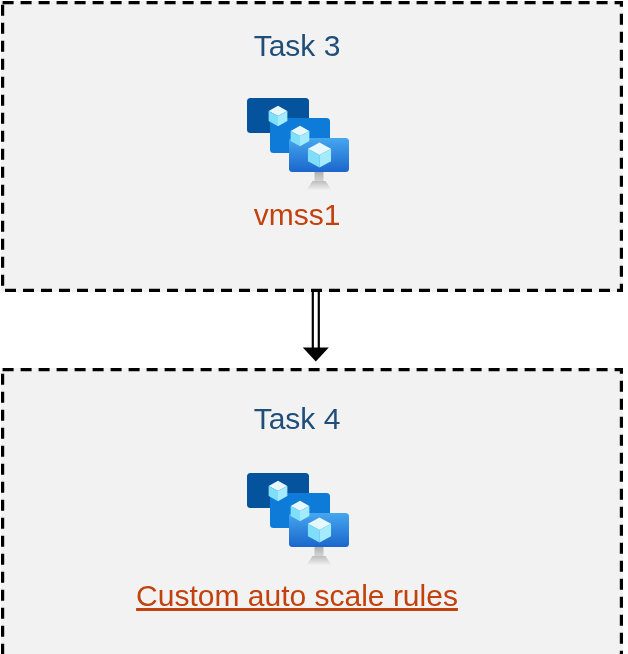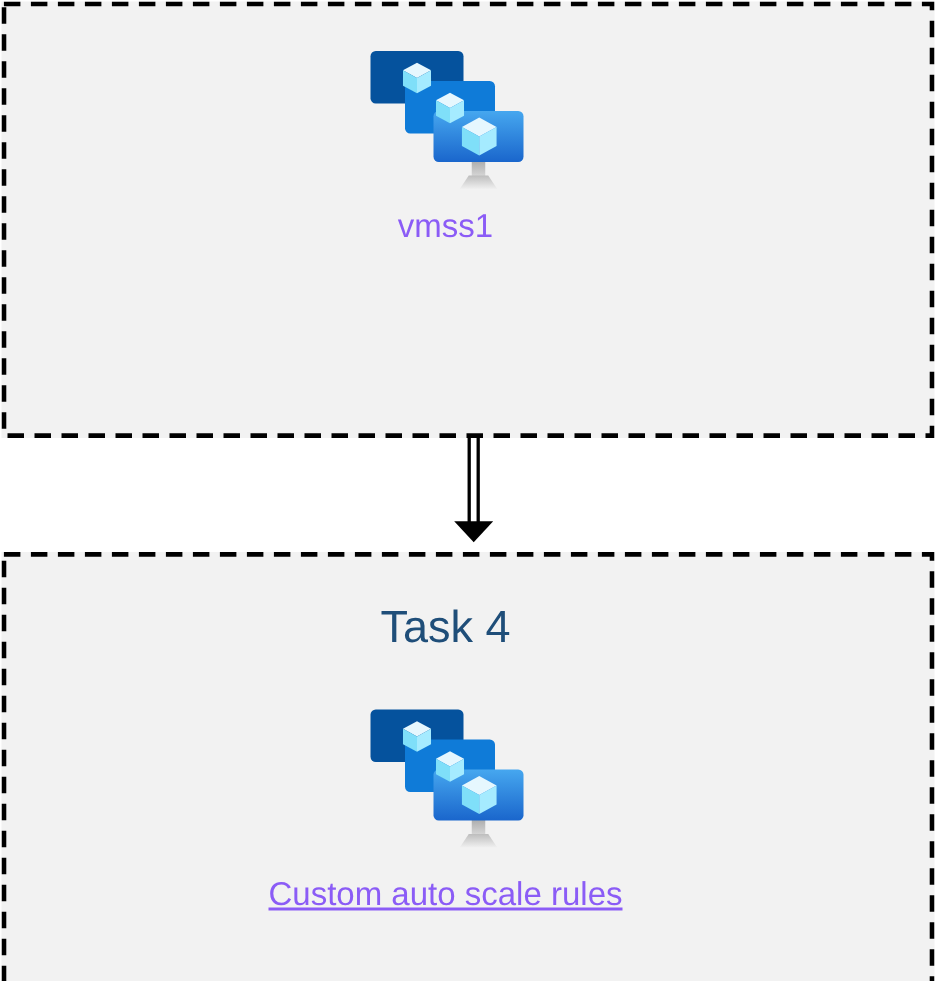--- a/index.html
+++ b/index.html
@@ -44,23 +44,23 @@
     color: #1f4e79;
     white-space: nowrap;
   }
   .top .task-title { margin-top: 26px; }
   .bottom .task-title { margin-top: 32px; }
   .vmss-icon { display: block; }
   .top .vmss-icon { margin-top: 30px; }
   .bottom .vmss-icon { margin-top: 32px; }
   .box-labels {
     text-align: center;
-    font-size: 22px;
+    font-size: 30px;
     line-height: 38px;
-    color: #8b5cf6;
+    color: #c2410c;
     white-space: nowrap;
   }
   .top .box-labels { margin-top: 5px; }
   .bottom .box-labels { margin-top: 11px; text-decoration: underline; }
   .connector-arrow {
     position: absolute;
     left: 300px;
     top: 292px;
     pointer-events: none;
   }
@@ -94,20 +94,21 @@
       <polygon points="11,-6 0,0 0,12 11,6" fill="#a5ebff"></polygon>
     </g>
   </defs>
 </svg>
 
 <div class="task-box top">
   <svg class="box-border" viewBox="0 0 622 291" preserveAspectRatio="none">
     <rect x="1.6" y="1.6" width="618.8" height="287.8" fill="none" stroke="#000000" stroke-width="3.2" stroke-dasharray="11 7"></rect>
   </svg>
   <div class="box-content">
+    <div class="task-title">Task 3</div>
     <svg class="vmss-icon" width="106" height="96" viewBox="0 0 106 96">
       <rect x="3" y="3" width="62" height="35" rx="3.5" fill="#05529d"></rect>
       <rect x="26" y="23" width="60" height="35" rx="3.5" fill="#0f7bd8"></rect>
       <rect x="70.5" y="72" width="9" height="16" fill="url(#gStem)"></rect>
       <path d="M62.5,95 L68.5,86 L81.5,86 L87.5,95 Z" fill="url(#gBase)"></path>
       <rect x="45" y="43" width="60" height="34" rx="3.5" fill="url(#gFront)"></rect>
       <use href="#azcube" transform="translate(34,21) scale(0.85)"></use>
       <use href="#azcube" transform="translate(56,41) scale(0.85)"></use>
       <use href="#azcube" transform="translate(75.5,60) scale(1.05)"></use>
     </svg>

